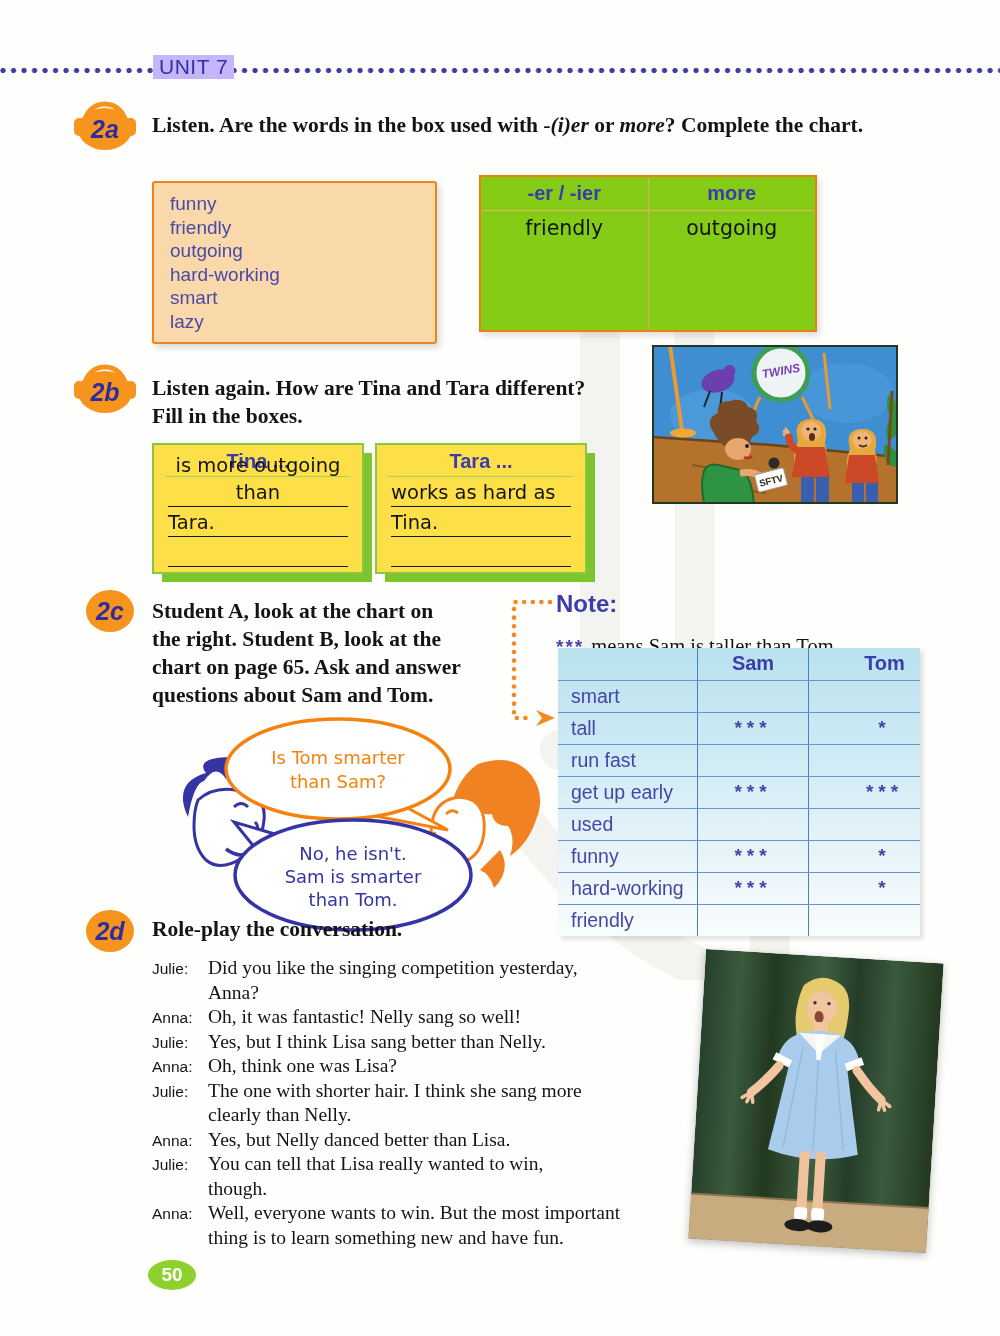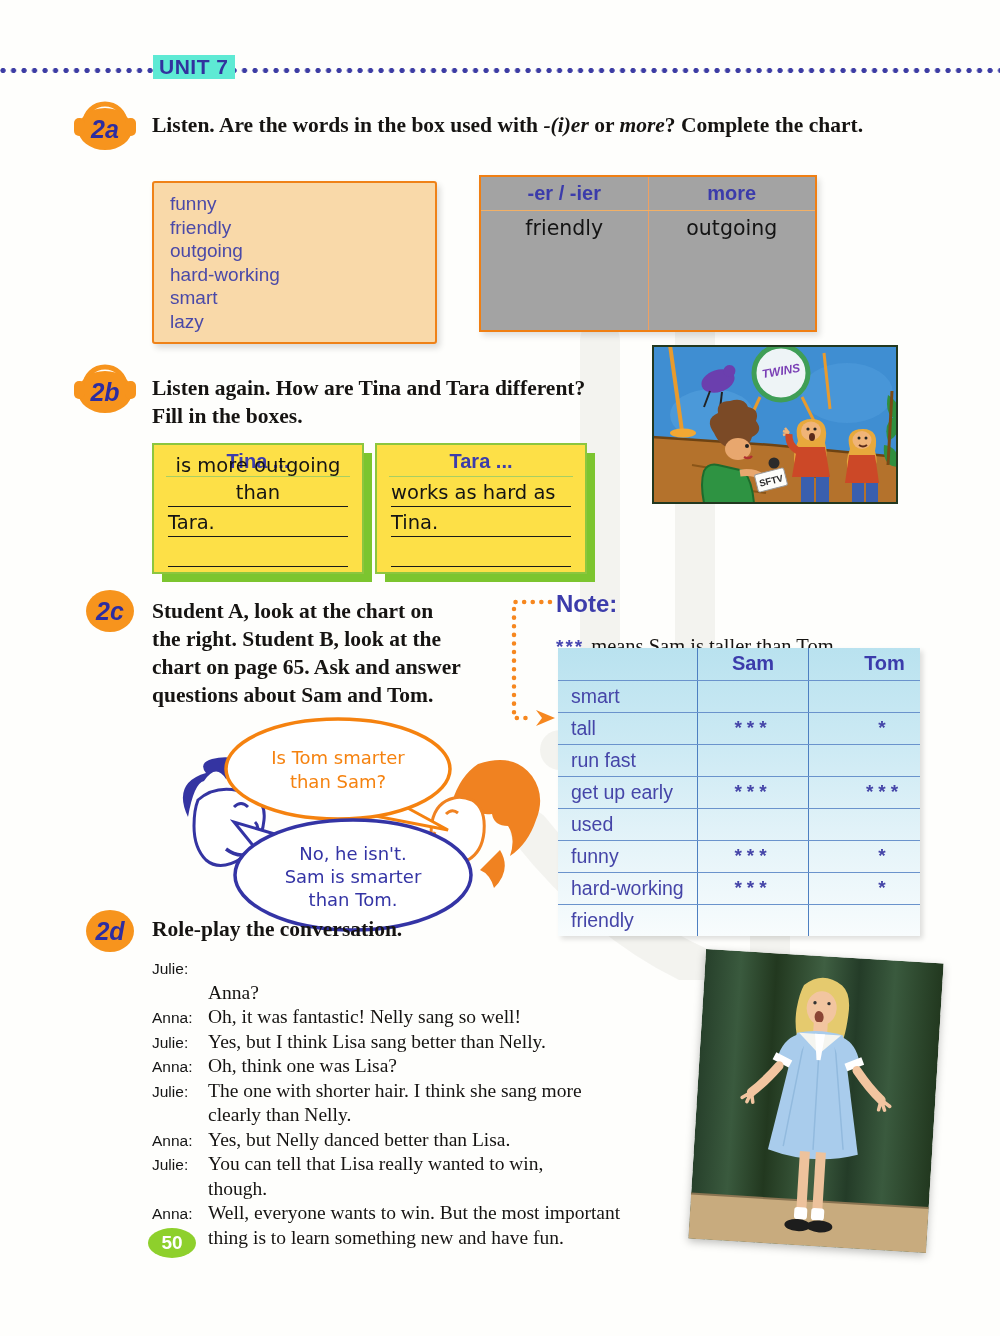--- a/index.html
+++ b/index.html
@@ -4,37 +4,37 @@
 <style>
   html,body{margin:0;padding:0;background:#e8e8e8;}
   #page{position:relative;width:1000px;height:1336px;background:#fefefc;overflow:hidden;
         font-family:"Liberation Sans",sans-serif;}
   .abs{position:absolute;}
 
   
   .dotted-rule{left:0;top:67px;width:1000px;height:7px;
     background-image:radial-gradient(circle at 3px 3.5px,#3c3ca4 2.3px,rgba(0,0,0,0) 2.9px);
     background-size:10.5px 7px;background-repeat:repeat-x;}
-  .unit-label{left:153px;top:55px;background:#5eead4;padding:0 6px;
-    font-weight:bold;font-size:21px;color:#32329e;letter-spacing:.5px;}
+  .unit-label{left:153px;top:55px;background:#c4b5fd;padding:0 6px;
+    font-weight:normal;font-size:21px;color:#32329e;letter-spacing:.5px;}
 
   
   .serif-bold{font-family:"Liberation Serif",serif;font-weight:bold;font-size:21.5px;
     color:#161412;line-height:27px;}
   .nowrap-line{white-space:nowrap;}
 
   
   .word-box{left:152px;top:181px;width:285px;height:163px;background:#f9d9a9;
     border:2.5px solid #ef8218;border-radius:3px;box-shadow:3px 4px 6px rgba(0,0,0,.14);
     display:flex;padding:9px 0 0 16px;box-sizing:border-box;}
   .wb-col1{width:136px;}
   .wb-item{font-size:19px;color:#4a49a8;line-height:23.5px;}
 
   
-  .er-chart{left:479px;top:175px;width:338px;height:157px;background:#a3a3a3;
+  .er-chart{left:479px;top:175px;width:338px;height:157px;background:#84cc16;
     border:2.5px solid #f07f13;box-sizing:border-box;box-shadow:3px 4px 6px rgba(0,0,0,.12);}
   .ec-row{display:flex;}
   .ec-head{height:33px;border-bottom:1.5px solid #f2b066;}
   .ec-cell{flex:1;text-align:center;}
   .ec-cell+.ec-cell{border-left:1.5px solid #f0a060;}
   .ec-h{font-weight:bold;font-size:20px;color:#3b3bab;line-height:32px;}
   .ec-body{height:119px;}
   .hand{font-family:"DejaVu Sans",sans-serif;color:#141414;}
   .ec-entry{font-family:"DejaVu Sans",sans-serif;font-size:20.5px;color:#141414;padding-top:5px;}
 
@@ -72,21 +72,21 @@
   .d-row{display:flex;height:24.5px;}
   .d-speaker{width:56px;flex:none;font-size:15.5px;color:#141414;padding-top:4px;}
   .d-text{font-family:"Liberation Serif",serif;font-size:19.5px;color:#161412;white-space:nowrap;
     line-height:24.5px;}
 
   
   .photo{left:697px;top:956px;width:238px;height:290px;transform:rotate(3.5deg);
     transform-origin:50% 50%;box-shadow:0 3px 8px rgba(0,0,0,.25);}
 
   
-  .page-badge{left:148px;top:1228px;width:48px;height:30px;background:#8ed02c;border-radius:50%;
+  .page-badge{left:148px;top:1260px;width:48px;height:30px;background:#8ed02c;border-radius:50%;
     color:#fff;font-weight:bold;font-size:19px;text-align:center;line-height:30px;}
 
   .badge-text{font-family:"Liberation Sans",sans-serif;font-size:25px;font-weight:bold;
     font-style:italic;fill:#2d2da0;text-anchor:middle;}
   .bubble-text{font-family:"DejaVu Sans",sans-serif;font-size:18px;text-anchor:middle;}
 </style>
 </head>
 <body>
 
 <div id="page">
@@ -357,20 +357,21 @@
   <svg class="abs" style="left:84px;top:908px;" width="52" height="46" viewBox="0 0 52 46">
     <ellipse cx="26" cy="23" rx="24" ry="21" fill="#f7941d"></ellipse>
     <text x="26" y="32" class="badge-text">2d</text>
   </svg>
   <div class="abs serif-bold nowrap-line" style="left:152px;top:916px;">Role-play the conversation.</div>
 
   <div class="abs dialogue">
 
       <div class="d-row">
         <span class="d-speaker">Julie:</span>
+        <span class="d-text">Did you like the singing competition yesterday,</span>
       </div>
 
       <div class="d-row">
         <span class="d-speaker"></span>
         <span class="d-text">Anna?</span>
       </div>
 
       <div class="d-row">
         <span class="d-speaker">Anna:</span>
         <span class="d-text">Oh, it was fantastic! Nelly sang so well!</span>

